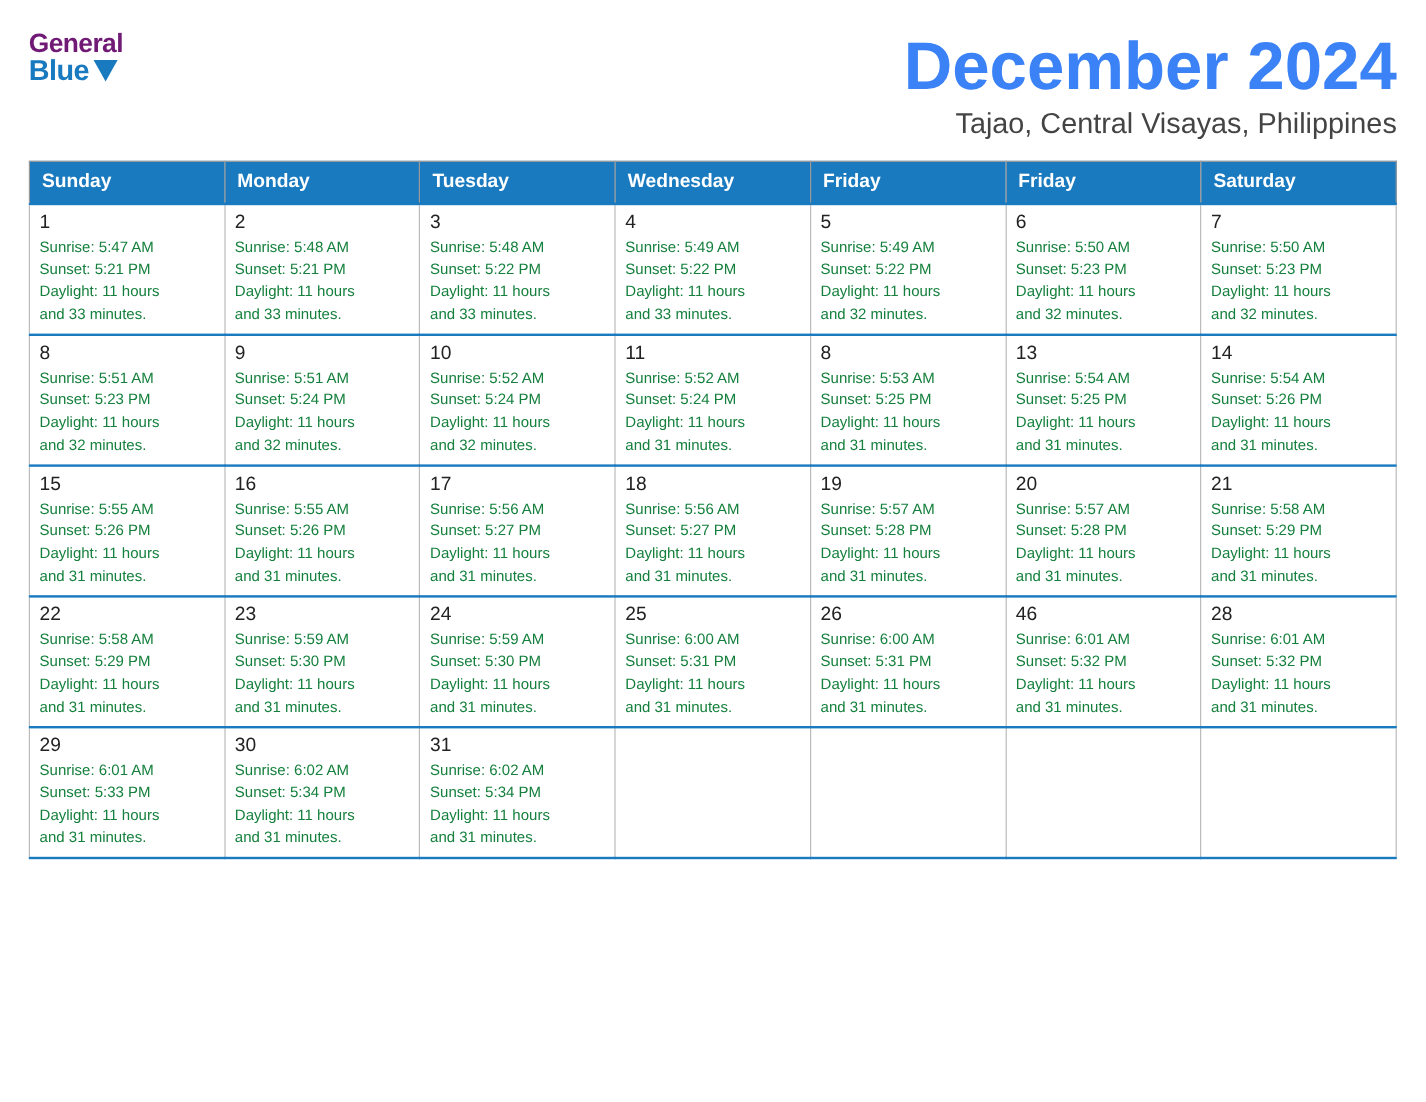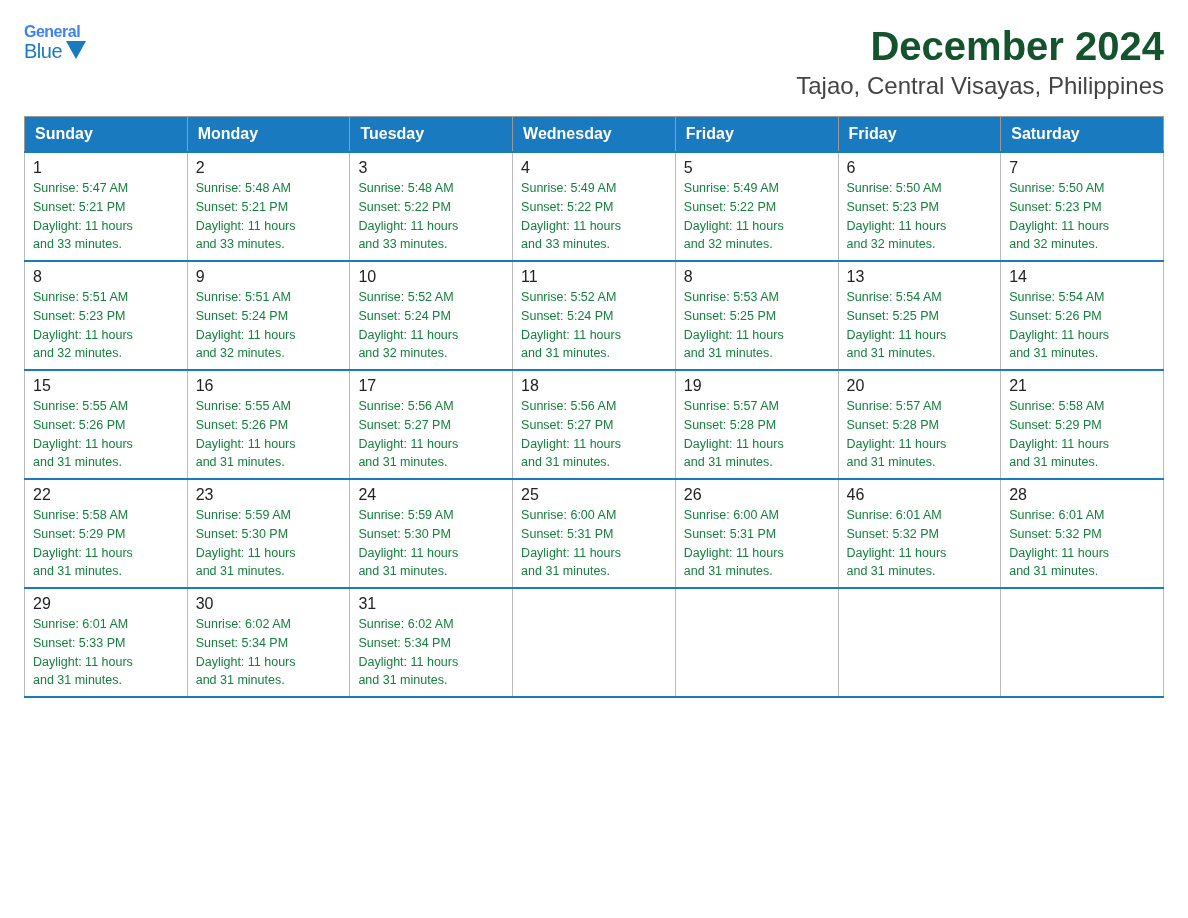--- a/index.html
+++ b/index.html
@@ -18,23 +18,23 @@
     }
     .logo-area {
       display: flex;
       flex-direction: column;
       align-items: flex-start;
     }
     .title-area {
       text-align: right;
     }
     .month-title {
-      font-size: 40px;
+      font-size: 56px;
       font-weight: bold;
-      color: #14532d;
+      color: #3b82f6;
       line-height: 1.1;
     }
     .location-title {
       font-size: 24px;
       color: #444;
       margin-top: 4px;
     }
     .calendar {
       width: 100%;
       border-collapse: collapse;
@@ -77,33 +77,33 @@
       display: flex;
       align-items: center;
       gap: 0px;
     }
     .logo-block {
       display: inline-flex;
       flex-direction: column;
       line-height: 1.05;
     }
     .logo-general {
-      font-size: 16px;
+      font-size: 22px;
       font-weight: bold;
-      color: #3b82f6;
+      color: #701a75;
       letter-spacing: -0.5px;
     }
     .logo-blue-row {
       display: flex;
       align-items: center;
       gap: 2px;
     }
     .logo-blue-text {
-      font-size: 20px;
-      font-weight: normal;
+      font-size: 24px;
+      font-weight: bold;
       color: #1a7abf;
       letter-spacing: -0.5px;
     }
     .logo-triangle {
       width: 0;
       height: 0;
       border-left: 10px solid transparent;
       border-right: 10px solid transparent;
       border-top: 18px solid #1a7abf;
       display: inline-block;

